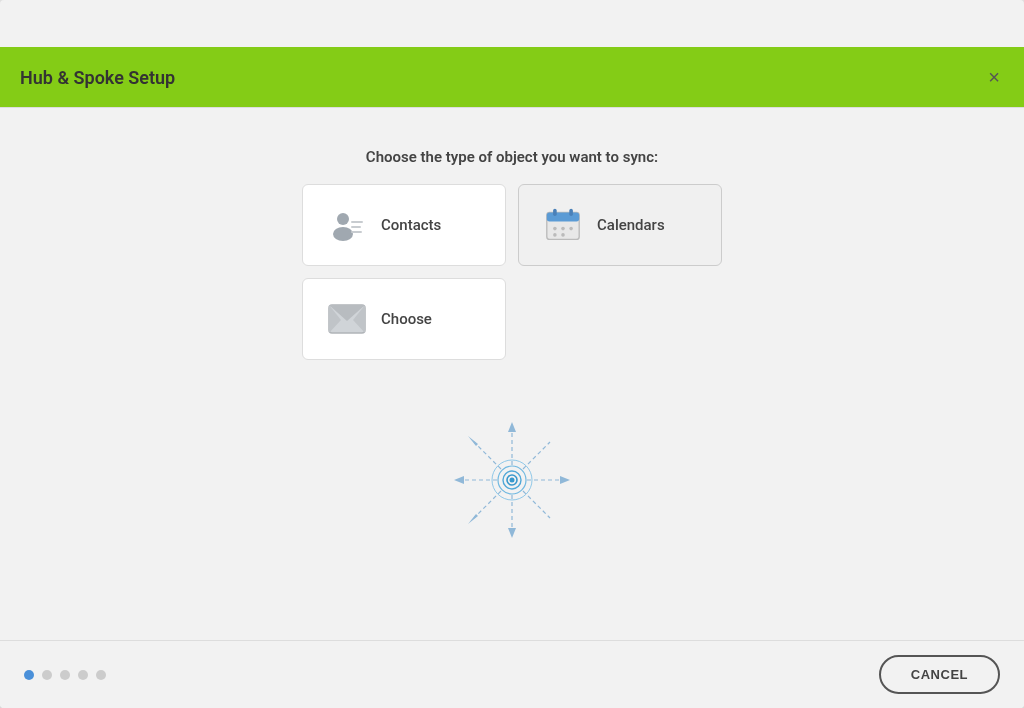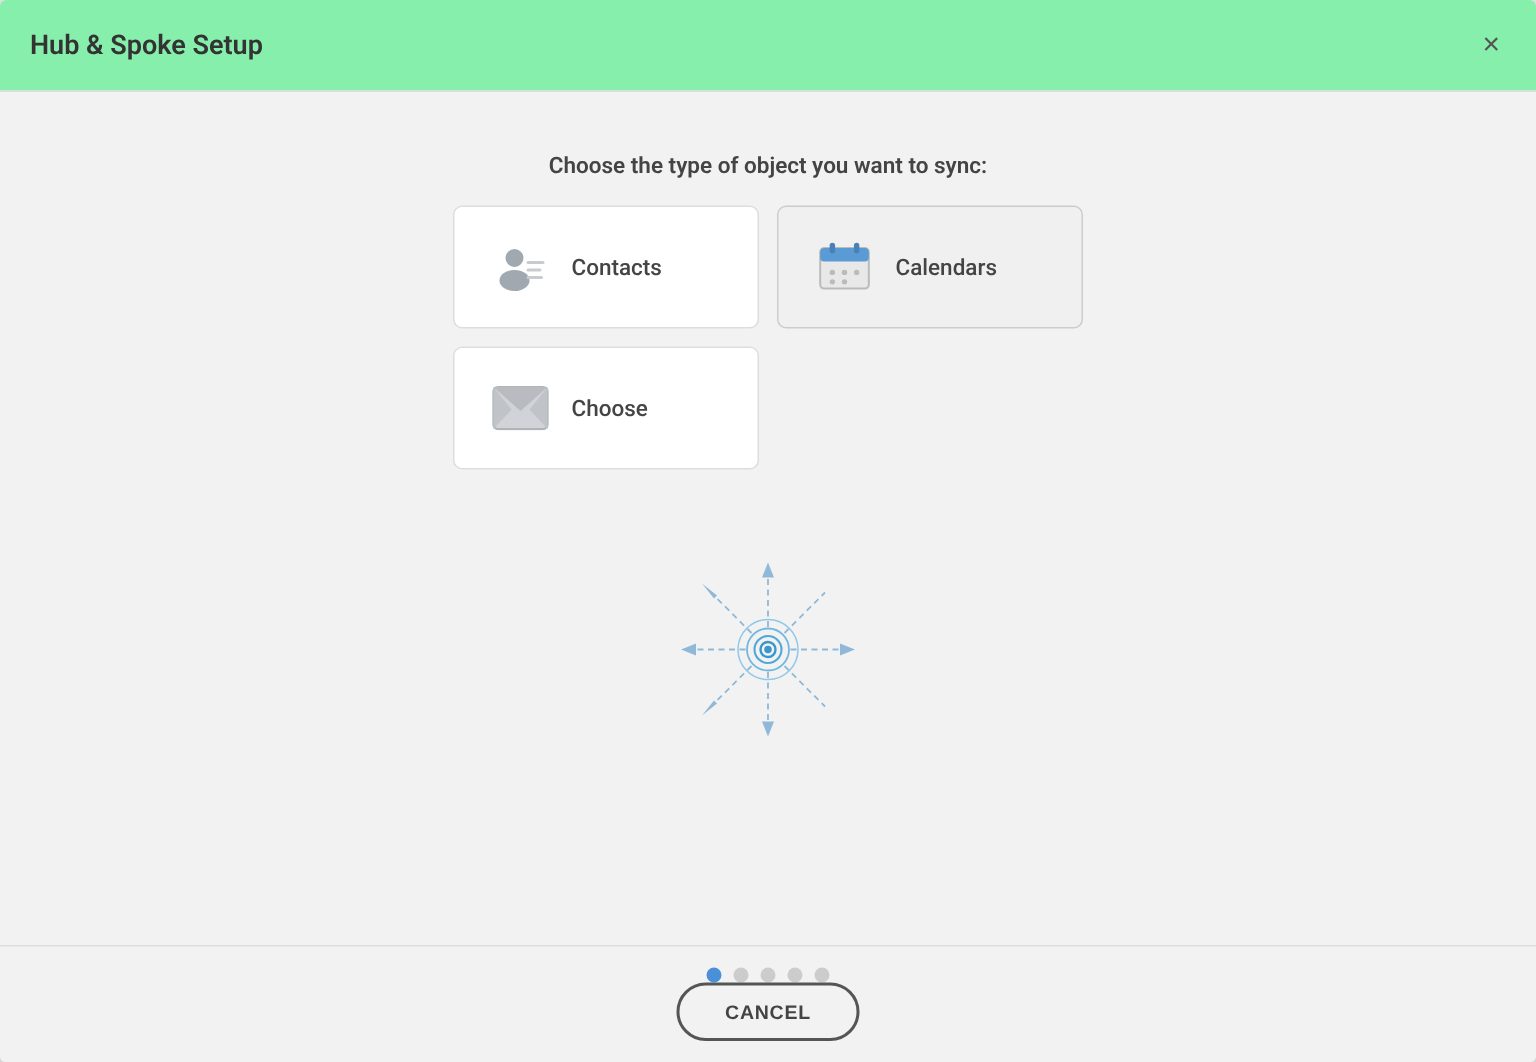--- a/index.html
+++ b/index.html
@@ -16,27 +16,28 @@
       height: 708px;
       background: #f2f2f2;
       border-radius: 4px;
       box-shadow: 0 4px 20px rgba(0,0,0,0.2);
       display: flex;
       flex-direction: column;
       overflow: hidden;
       position: relative;
     }
     .modal-header {
-      background: #86efac;
+      background: #84cc16;
       border-bottom: 1px solid #ddd;
       padding: 16px 20px;
       display: flex;
       align-items: center;
       justify-content: space-between;
       flex-shrink: 0;
+      margin-top: 47px;
     }
     .modal-title {
       font-size: 18px;
       font-weight: 600;
       color: #333;
     }
     .close-btn {
       background: none;
       border: none;
       cursor: pointer;
@@ -104,21 +105,20 @@
       flex-shrink: 0;
     }
     .modal-footer {
       background: #f2f2f2;
       border-top: 1px solid #ddd;
       padding: 14px 24px;
       display: flex;
       align-items: center;
       justify-content: space-between;
       flex-shrink: 0;
-      flex-direction: column;
     }
     .dots-container {
       display: flex;
       gap: 8px;
       align-items: center;
     }
     .dot {
       width: 10px;
       height: 10px;
       border-radius: 50%;

